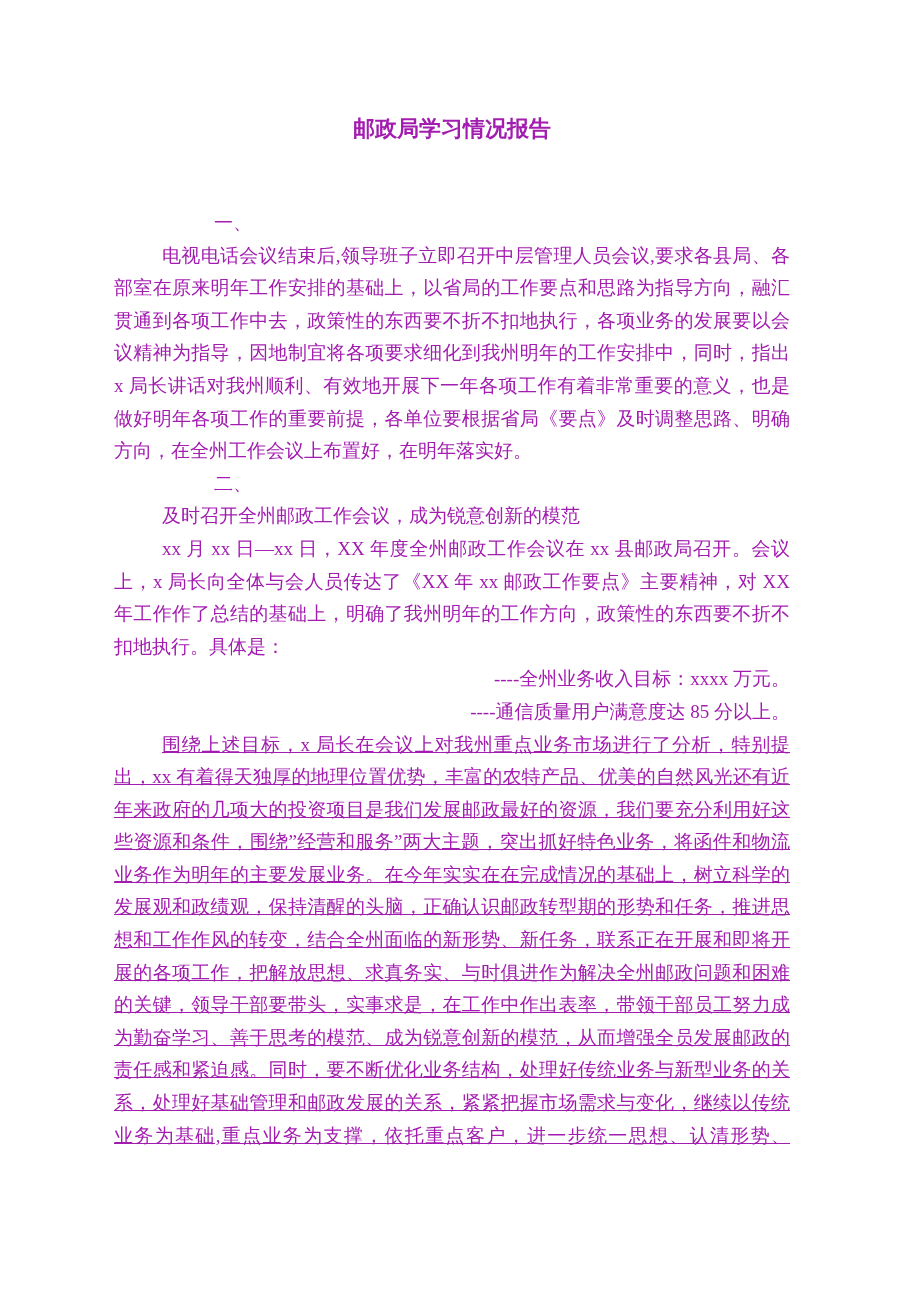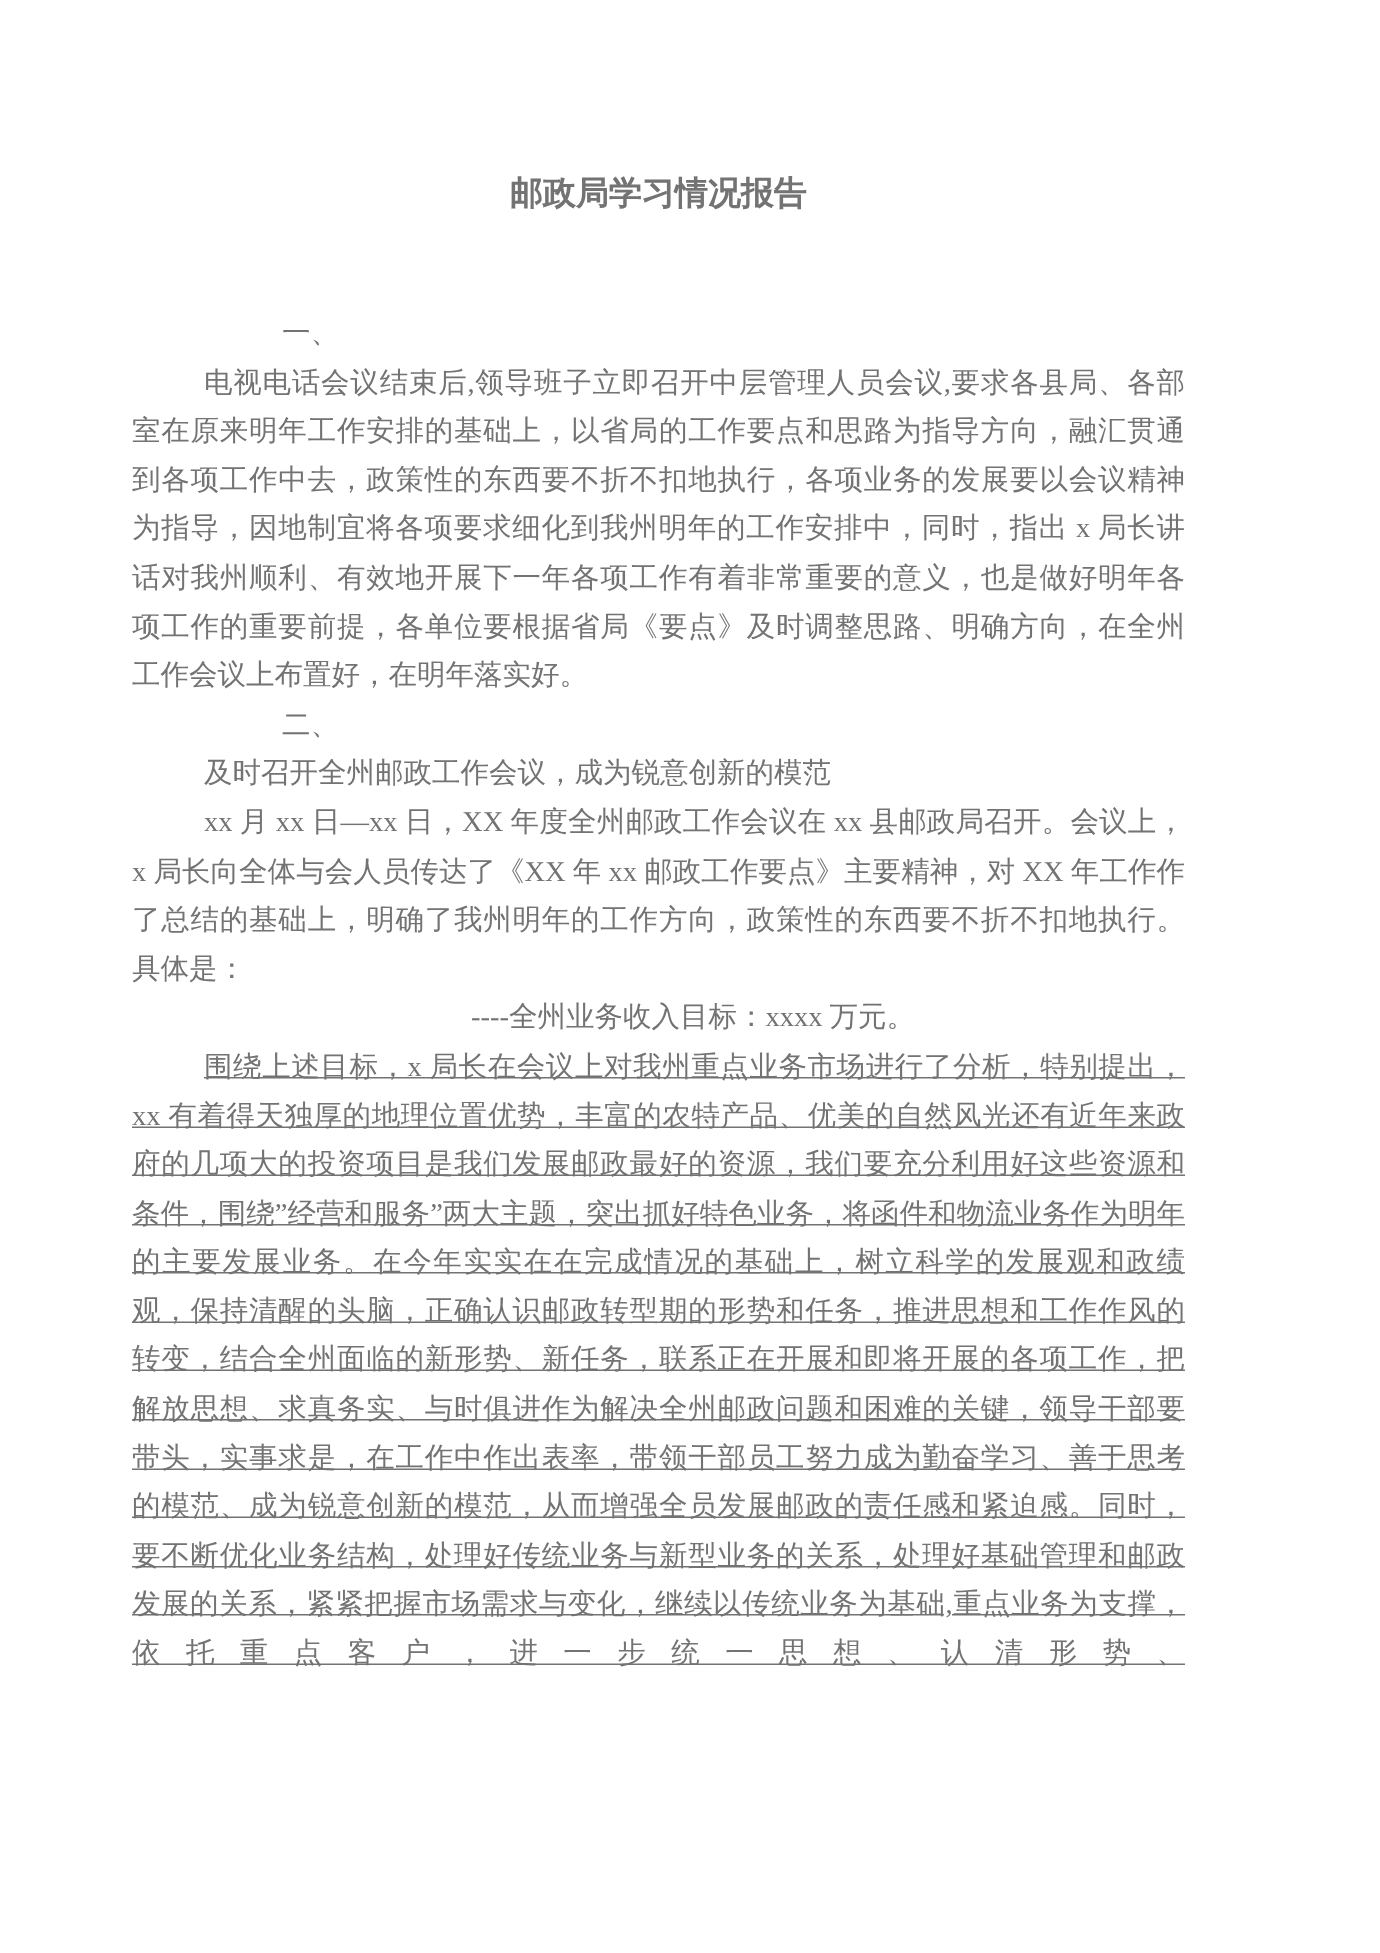--- a/index.html
+++ b/index.html
@@ -8,24 +8,24 @@
     padding: 0;
     background: #ffffff;
   }
   .page {
     position: relative;
     width: 920px;
     height: 1302px;
     margin: 0 auto;
     background: #ffffff;
     box-sizing: border-box;
-    padding: 111px 130px 0 88px;
+    padding: 111px 130px 0 114px;
     overflow: hidden;
     font-family: "Liberation Serif", "DejaVu Serif", serif;
-    color: #737373;
+    color: #a21caf;
   }
   .doc-title {
     margin: 0;
     font-size: 22px;
     font-weight: bold;
     line-height: 36px;
     text-align: center;
     letter-spacing: 0;
   }
   .content {
@@ -49,31 +49,32 @@
     text-indent: 48px;
     text-align: justify;
     text-justify: inter-character;
   }
   p.para-body.cut {
     text-align-last: justify;
     text-decoration: underline;
   }
   p.para-dash {
     text-indent: 46px;
-    text-align: center;
+    text-align: right;
   }
 </style>
 </head>
 <body>
 
 <div class="page">
   <h1 class="doc-title">邮政局学习情况报告</h1>
 
   <div class="content">
     <p class="para-num">一、</p>
     <p class="para-body">电视电话会议结束后,领导班子立即召开中层管理人员会议,要求各县局、各部室在原来明年工作安排的基础上，以省局的工作要点和思路为指导方向，融汇贯通到各项工作中去，政策性的东西要不折不扣地执行，各项业务的发展要以会议精神为指导，因地制宜将各项要求细化到我州明年的工作安排中，同时，指出 x 局长讲话对我州顺利、有效地开展下一年各项工作有着非常重要的意义，也是做好明年各项工作的重要前提，各单位要根据省局《要点》及时调整思路、明确方向，在全州工作会议上布置好，在明年落实好。</p>
     <p class="para-num">二、</p>
     <p class="para-sub">及时召开全州邮政工作会议，成为锐意创新的模范</p>
     <p class="para-body">xx 月 xx 日—xx 日，XX 年度全州邮政工作会议在 xx 县邮政局召开。会议上，x 局长向全体与会人员传达了《XX 年 xx 邮政工作要点》主要精神，对 XX 年工作作了总结的基础上，明确了我州明年的工作方向，政策性的东西要不折不扣地执行。具体是：</p>
     <p class="para-dash">----全州业务收入目标：xxxx 万元。</p>
+    <p class="para-dash">----通信质量用户满意度达 85 分以上。</p>
     <p class="para-body cut">围绕上述目标，x 局长在会议上对我州重点业务市场进行了分析，特别提出，xx 有着得天独厚的地理位置优势，丰富的农特产品、优美的自然风光还有近年来政府的几项大的投资项目是我们发展邮政最好的资源，我们要充分利用好这些资源和条件，围绕”经营和服务”两大主题，突出抓好特色业务，将函件和物流业务作为明年的主要发展业务。在今年实实在在完成情况的基础上，树立科学的发展观和政绩观，保持清醒的头脑，正确认识邮政转型期的形势和任务，推进思想和工作作风的转变，结合全州面临的新形势、新任务，联系正在开展和即将开展的各项工作，把解放思想、求真务实、与时俱进作为解决全州邮政问题和困难的关键，领导干部要带头，实事求是，在工作中作出表率，带领干部员工努力成为勤奋学习、善于思考的模范、成为锐意创新的模范，从而增强全员发展邮政的责任感和紧迫感。同时，要不断优化业务结构，处理好传统业务与新型业务的关系，处理好基础管理和邮政发展的关系，紧紧把握市场需求与变化，继续以传统业务为基础,重点业务为支撑，依托重点客户，进一步统一思想、认清形势、</p>
   </div>
 </div>
 
 </body></html>

